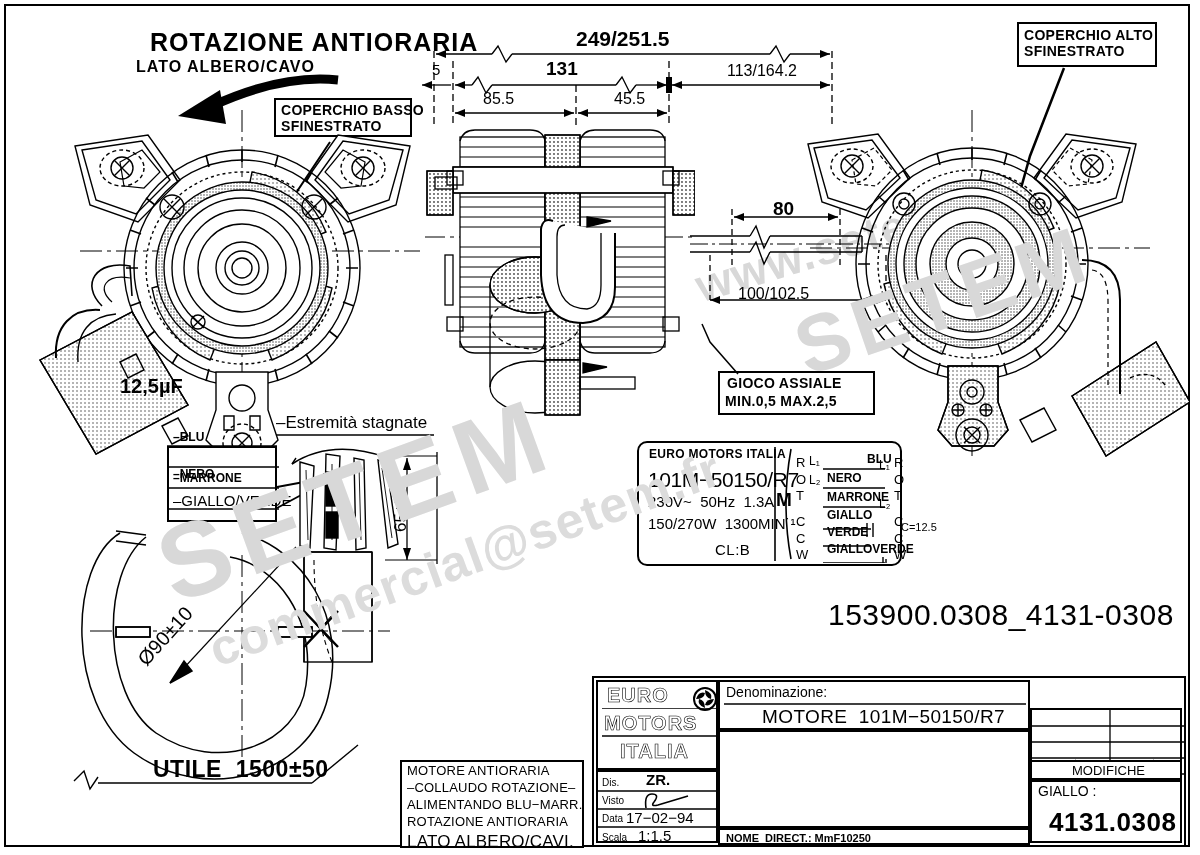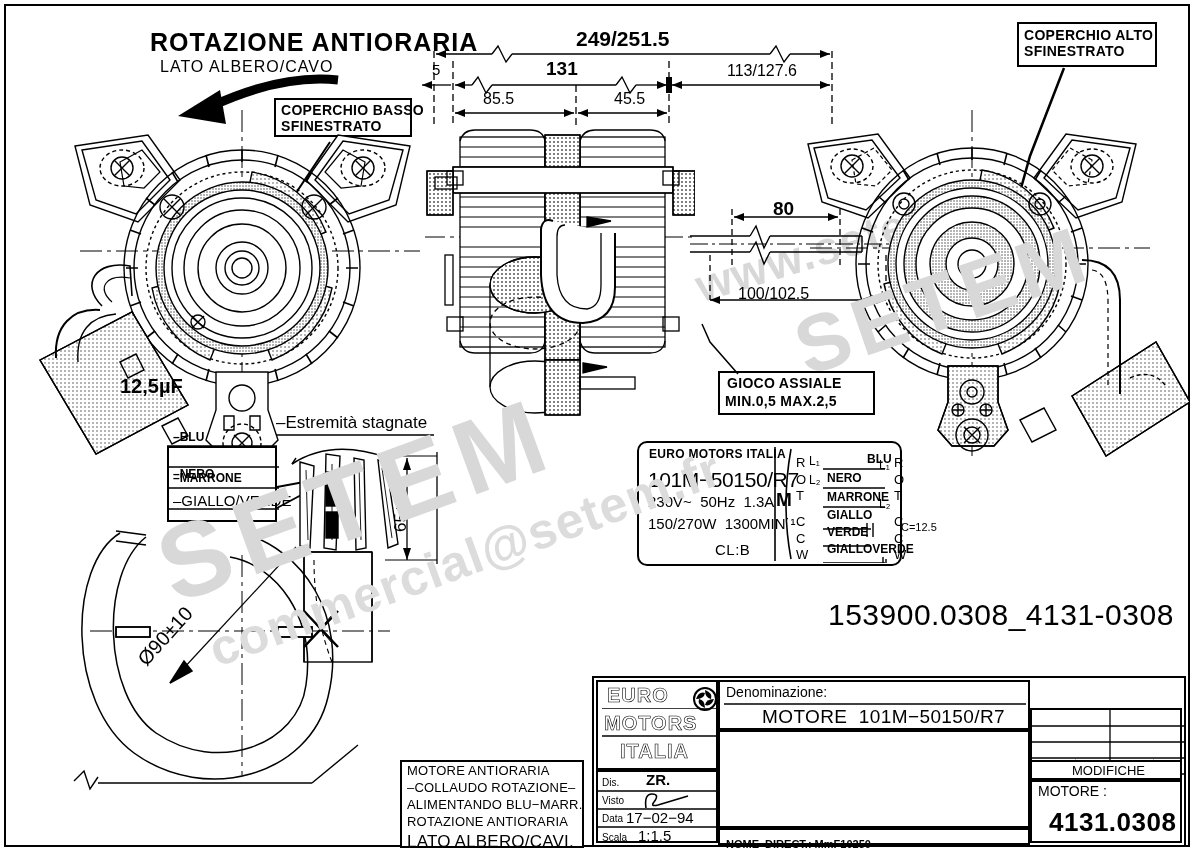--- a/index.html
+++ b/index.html
@@ -21,21 +21,21 @@
 
 <div id="sheet">
 
   <div class="wm" style="left:690px;top:215px;transform:rotate(-17deg);">
     <span style="font-size:46px;letter-spacing:1px;">www.setem.fr</span>
   </div>
 
   <div class="frame"></div>
 
   <div class="txt ttl" style="left:150px;top:28px;font-size:25px;letter-spacing:1px;">ROTAZIONE ANTIORARIA</div>
-  <div class="txt" style="left:160px;top:58px;font-size:16px;letter-spacing:1px;">LATO ALBERO/CAVO</div>
+  <div class="txt" style="left:136px;top:58px;font-size:16px;letter-spacing:1px;font-weight:bold;">LATO ALBERO/CAVO</div>
 
   <svg class="abs" style="left:150px;top:70px;" width="190" height="60" viewBox="0 0 190 60">
     <path d="M188 10 C150 6 110 14 62 36" stroke="#000" stroke-width="9" fill="none" stroke-linecap="butt"></path>
     <path d="M70 20 L28 46 L76 54 Z" fill="#000"></path>
   </svg>
 
   <div class="box" style="left:274px;top:98px;width:138px;height:39px;">
     <div class="txt" style="left:5px;top:3px;font-size:14px;font-weight:bold;letter-spacing:.3px;">COPERCHIO BASSO
 SFINESTRATO</div>
   </div>
@@ -90,21 +90,21 @@
         <path d="M154 88 L144 84 L144 92 Z"></path>
       <path d="M158 88 L168 84 L168 92 Z"></path>
         <path d="M247 88 L237 84 L237 92 Z"></path>
       <path d="M2 60 L12 56 L12 64 Z"></path>
       <rect x="246" y="52" width="6" height="16"></rect>
     </g>
   </svg>
   <div class="txt ttl" style="left:576px;top:27px;font-size:21px;">249/251.5</div>
   <div class="txt" style="left:432px;top:62px;font-size:15px;">5</div>
   <div class="txt ttl" style="left:546px;top:58px;font-size:19px;">131</div>
-  <div class="txt" style="left:727px;top:62px;font-size:16px;">113/127.6</div>
+  <div class="txt" style="left:727px;top:62px;font-size:16px;">113/164.2</div>
   <div class="txt" style="left:483px;top:90px;font-size:16px;">85.5</div>
   <div class="txt" style="left:614px;top:90px;font-size:16px;">45.5</div>
 
   <svg class="abs" style="left:700px;top:195px;" width="210" height="120" viewBox="0 0 210 120">
     <g stroke="#000" stroke-width="1.3" fill="none">
       <line x1="32" y1="14" x2="32" y2="70" stroke-dasharray="6,4"></line>
       <line x1="140" y1="14" x2="140" y2="70" stroke-dasharray="6,4"></line>
       <line x1="34" y1="22" x2="138" y2="22"></line>
       <line x1="10" y1="105" x2="186" y2="105"></line>
       <line x1="10" y1="60" x2="10" y2="105" stroke-dasharray="6,4"></line>
@@ -449,20 +449,21 @@
       <path d="M236 102 L110 238" stroke-width="1.2"></path>
       <path d="M110 238 L132 226 L124 216 Z" fill="#000"></path>
 
       <path d="M14 336 L24 326 L30 344 L38 332" stroke-width="1.4"></path>
       <line x1="38" y1="338" x2="252" y2="338" stroke-width="1.4"></line>
       <line x1="252" y1="338" x2="298" y2="300" stroke-width="1.4"></line>
     </g>
   </svg>
 
   <div class="txt" style="left:133px;top:655px;font-size:20px;transform:rotate(-48deg);transform-origin:left top;">Ø90±10</div>
+  <div class="txt ttl" style="left:153px;top:757px;font-size:23px;letter-spacing:.5px;">UTILE  1500±50</div>
 
   <div class="abs" style="left:637px;top:441px;width:265px;height:125px;">
     <div class="thinbox" style="left:0;top:0;width:265px;height:125px;border-width:2px;border-radius:10px;"></div>
     <div class="txt" style="left:12px;top:7px;font-size:12px;font-weight:bold;letter-spacing:.3px;">EURO MOTORS ITALIA</div>
     <div class="txt" style="left:11px;top:27px;font-size:21px;letter-spacing:-.4px;">101M−50150/R7</div>
     <div class="txt" style="left:11px;top:53px;font-size:15px;">230V~  50Hz  1.3A</div>
     <div class="txt" style="left:11px;top:75px;font-size:15px;">150/270W  1300MIN˙¹</div>
     <div class="txt" style="left:78px;top:101px;font-size:15px;letter-spacing:.5px;">CL:B</div>
 
     <svg class="abs" style="left:134px;top:6px;" width="24" height="114">
@@ -570,21 +571,21 @@
       <div class="txt" style="left:6px;top:3px;font-size:14px;">Denominazione:</div>
       <div class="txt" style="left:42px;top:24px;font-size:19px;letter-spacing:.4px;">MOTORE  101M−50150/R7</div>
       <svg class="abs" style="left:0;top:0;" width="312" height="50">
         <line x1="4" y1="22" x2="306" y2="22" stroke="#000" stroke-width="1.5"></line>
       </svg>
     </div>
 
     <div class="thinbox" style="left:126px;top:54px;width:312px;height:98px;border-width:2px;"></div>
 
     <div class="thinbox" style="left:126px;top:152px;width:312px;height:17px;border-width:2px;">
-      <div class="txt" style="left:6px;top:8px;font-size:11px;font-weight:bold;">NOME  DIRECT.: MmF10250</div>
+      <div class="txt" style="left:6px;top:2px;font-size:11px;font-weight:bold;">NOME  DIRECT.: MmF10250</div>
     </div>
 
     <div class="thinbox" style="left:438px;top:4px;width:152px;height:80px;border-width:2px;margin-top:28px;">
       <svg class="abs" style="left:0;top:0;" width="152" height="80">
         <g stroke="#000" stroke-width="1.3">
           <line x1="0" y1="16" x2="152" y2="16"></line>
           <line x1="0" y1="32" x2="152" y2="32"></line>
           <line x1="0" y1="48" x2="152" y2="48"></line>
           <line x1="0" y1="64" x2="152" y2="64"></line>
           <line x1="78" y1="0" x2="78" y2="80"></line>
@@ -596,21 +597,21 @@
       </svg>
       <div class="txt" style="left:18px;top:65px;font-size:12px;">Numero</div>
       <div class="txt" style="left:105px;top:65px;font-size:12px;">Data</div>
     </div>
 
     <div class="thinbox" style="left:438px;top:84px;width:152px;height:20px;border-width:2px;">
       <div class="txt" style="left:40px;top:2px;font-size:13px;">MODIFICHE</div>
     </div>
 
     <div class="thinbox" style="left:438px;top:104px;width:152px;height:63px;border-width:2px;">
-      <div class="txt" style="left:6px;top:2px;font-size:14px;">MOTORE :</div>
+      <div class="txt" style="left:6px;top:2px;font-size:14px;">GIALLO :</div>
       <div class="txt ttl" style="left:17px;top:26px;font-size:26px;letter-spacing:.5px;">4131.0308</div>
     </div>
   </div>
 
   <div class="wm" style="left:150px;top:440px;transform:rotate(-20deg);">
     <span style="font-size:105px;letter-spacing:10px;">SETEM</span>
   </div>
   <div class="wm wm2" style="left:195px;top:530px;transform:rotate(-20deg);">
     <span style="font-size:50px;letter-spacing:1px;">commercial@setem.fr</span>
   </div>

